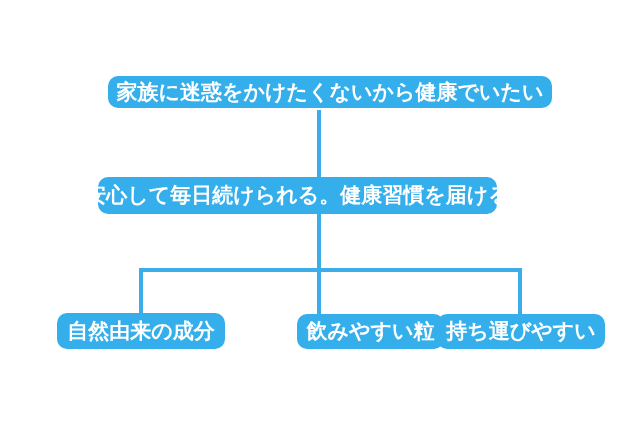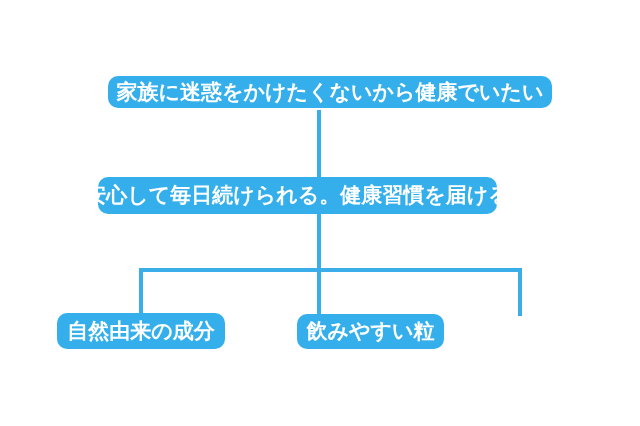--- a/index.html
+++ b/index.html
@@ -69,14 +69,17 @@
   </div>
 
   <div class="node" id="node-child-0">
     <span>自然由来の成分</span>
   </div>
 
   <div class="node" id="node-child-1">
     <span>飲みやすい粒</span>
   </div>
 
+  <div class="node" id="node-child-2">
+    <span>持ち運びやすい</span>
+  </div>
 
 </div>
 
 </body></html>

